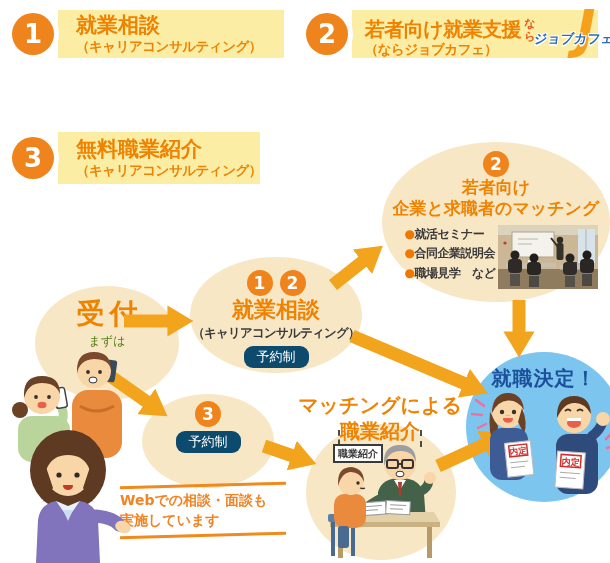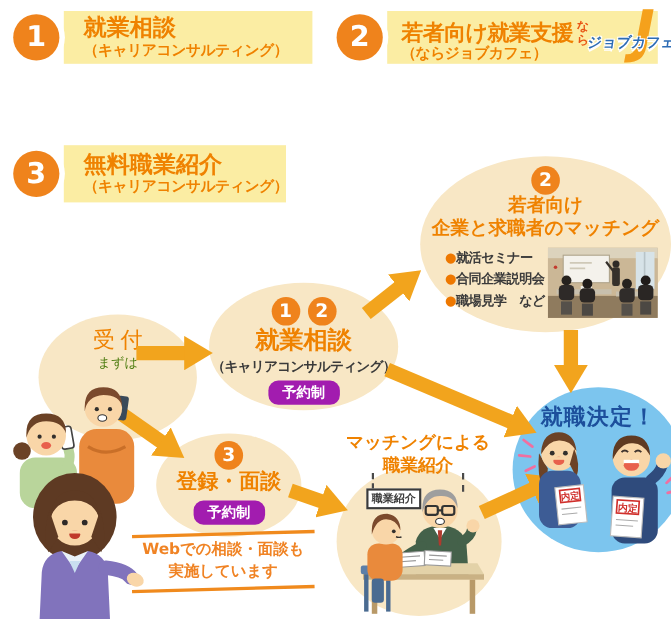--- a/index.html
+++ b/index.html
@@ -30,24 +30,24 @@
              color:#E95513;word-break:break-all}
   .logo-name{position:absolute;left:11px;top:20px;font-size:13px;font-weight:bold;color:#2D6CB5;white-space:nowrap;
              transform:skewX(-8deg);
              text-shadow:-1px -1px 0 #fff,1px -1px 0 #fff,-1px 1px 0 #fff,1px 1px 0 #fff,0 2px 0 #fff}
 
   
   .bubble{position:absolute;background:#F8E7C5;border-radius:50%;display:flex;flex-direction:column;
           align-items:center;text-align:center;box-sizing:border-box;z-index:1}
   .numsmall{width:26px;height:26px;display:inline-flex;align-items:center;justify-content:center;flex:none;
             background:#EF831C;color:#fff;border-radius:50%;font-weight:bold;font-size:17px}
-  .badge{background:#a21caf;color:#fff;font-size:13px;font-weight:bold;border-radius:9px;padding:2px 13px;margin-top:4px}
+  .badge{background:#0c4a6e;color:#fff;font-size:13px;font-weight:normal;border-radius:9px;padding:2px 13px;margin-top:4px}
 
   #bubble-reception{left:35px;top:286px;width:144px;height:114px;padding-top:9px}
-  .rtitle{color:#EF8200;font-size:20px;font-weight:normal;letter-spacing:5px;padding-left:5px}
+  .rtitle{color:#EF8200;font-size:28px;font-weight:bold;letter-spacing:5px;padding-left:5px}
   .rline{color:#4d7c0f;font-size:12px;font-weight:normal;line-height:1.4;white-space:nowrap}
 
   #bubble-consult{left:190px;top:257px;width:172px;height:116px;padding-top:13px;z-index:2}
   .crow{display:flex;gap:7px}
   .ctitle{color:#EF8200;font-size:22px;font-weight:bold;line-height:1.3}
   .csub{color:#3A3A3A;font-size:12.5px;font-weight:bold;letter-spacing:-0.8px;white-space:nowrap}
 
   #bubble-youth{left:382px;top:142px;width:228px;height:160px;padding-top:9px;z-index:2}
   .ytitle{color:#EF8200;font-size:17px;font-weight:bold;line-height:1.25;white-space:nowrap}
   .yrow{display:flex;align-items:flex-start;margin-top:5px;padding-left:10px}
@@ -58,28 +58,28 @@
 
   #bubble-regist{left:142px;top:394px;width:132px;height:94px;padding-top:7px;z-index:2}
   .gtitle{color:#EF8200;font-size:19px;font-weight:bold;line-height:1.25;white-space:nowrap}
 
   #bubble-match{left:306px;top:424px;width:150px;height:136px}
 
   #bubble-decision{left:466px;top:352px;width:156px;height:150px;background:#7CC5EE;padding-top:13px;z-index:2}
   .dtitle{color:#1C4F9C;font-size:20px;font-weight:bold;letter-spacing:1px;white-space:nowrap}
 
   #match-label{position:absolute;left:298px;top:392px;width:164px;text-align:center;color:#EF8200;
-               font-weight:bold;font-size:16px;line-height:1.3;z-index:4;white-space:nowrap}
+               font-weight:bold;font-size:20px;line-height:1.3;z-index:4;white-space:nowrap}
   #match-sign{position:absolute;left:333px;top:444px;background:#fff;border:2px solid #3A3A3A;color:#3A3A3A;
               font-size:10px;font-weight:bold;padding:0 3px;line-height:1.5;z-index:7;white-space:nowrap}
   .dash{position:absolute;width:0;border-left:2px dashed #4A4A4A;z-index:6}
   #dash1{left:338px;top:430px;height:15px}
   #dash2{left:420px;top:430px;height:17px}
 
-  #web-note{position:absolute;left:120px;top:484px;width:166px;z-index:6;text-align:center}
+  #web-note{position:absolute;left:120px;top:484px;width:166px;z-index:6;}
   .wline{border-top:3px solid #F08A1D;transform:rotate(-1.6deg)}
   .wtext{color:#F08324;font-size:14px;font-weight:bold;line-height:1.45;margin:3px 0;white-space:nowrap}
 
   #arrows{position:absolute;left:0;top:0;z-index:5;pointer-events:none}
   .illus{position:absolute;z-index:6}
   #illus-phone{left:0;top:344px}
   #illus-guide{left:4px;top:428px}
   #illus-desk{left:308px;top:438px}
   #illus-decision{left:468px;top:388px}
 </style>
@@ -167,21 +167,20 @@
         <rect x="12" y="49" width="10" height="12" fill="#55504A"></rect>
         <rect x="31" y="51" width="10" height="11" fill="#4C4843"></rect>
         <rect x="67" y="51" width="10" height="11" fill="#55504A"></rect>
         <rect x="84" y="49" width="10" height="12" fill="#4C4843"></rect>
       </svg>
     </div>
   </div>
 
   <div class="bubble" id="bubble-regist">
     <span class="numsmall">3</span>
-    <div class="gtitle">登録・面談</div>
     <div class="badge">予約制</div>
   </div>
 
   <div class="bubble" id="bubble-match"></div>
   <div id="match-label">
     <div>マッチングによる</div>
     <div>職業紹介</div>
   </div>
   <div class="dash" id="dash1"></div>
   <div class="dash" id="dash2"></div>

